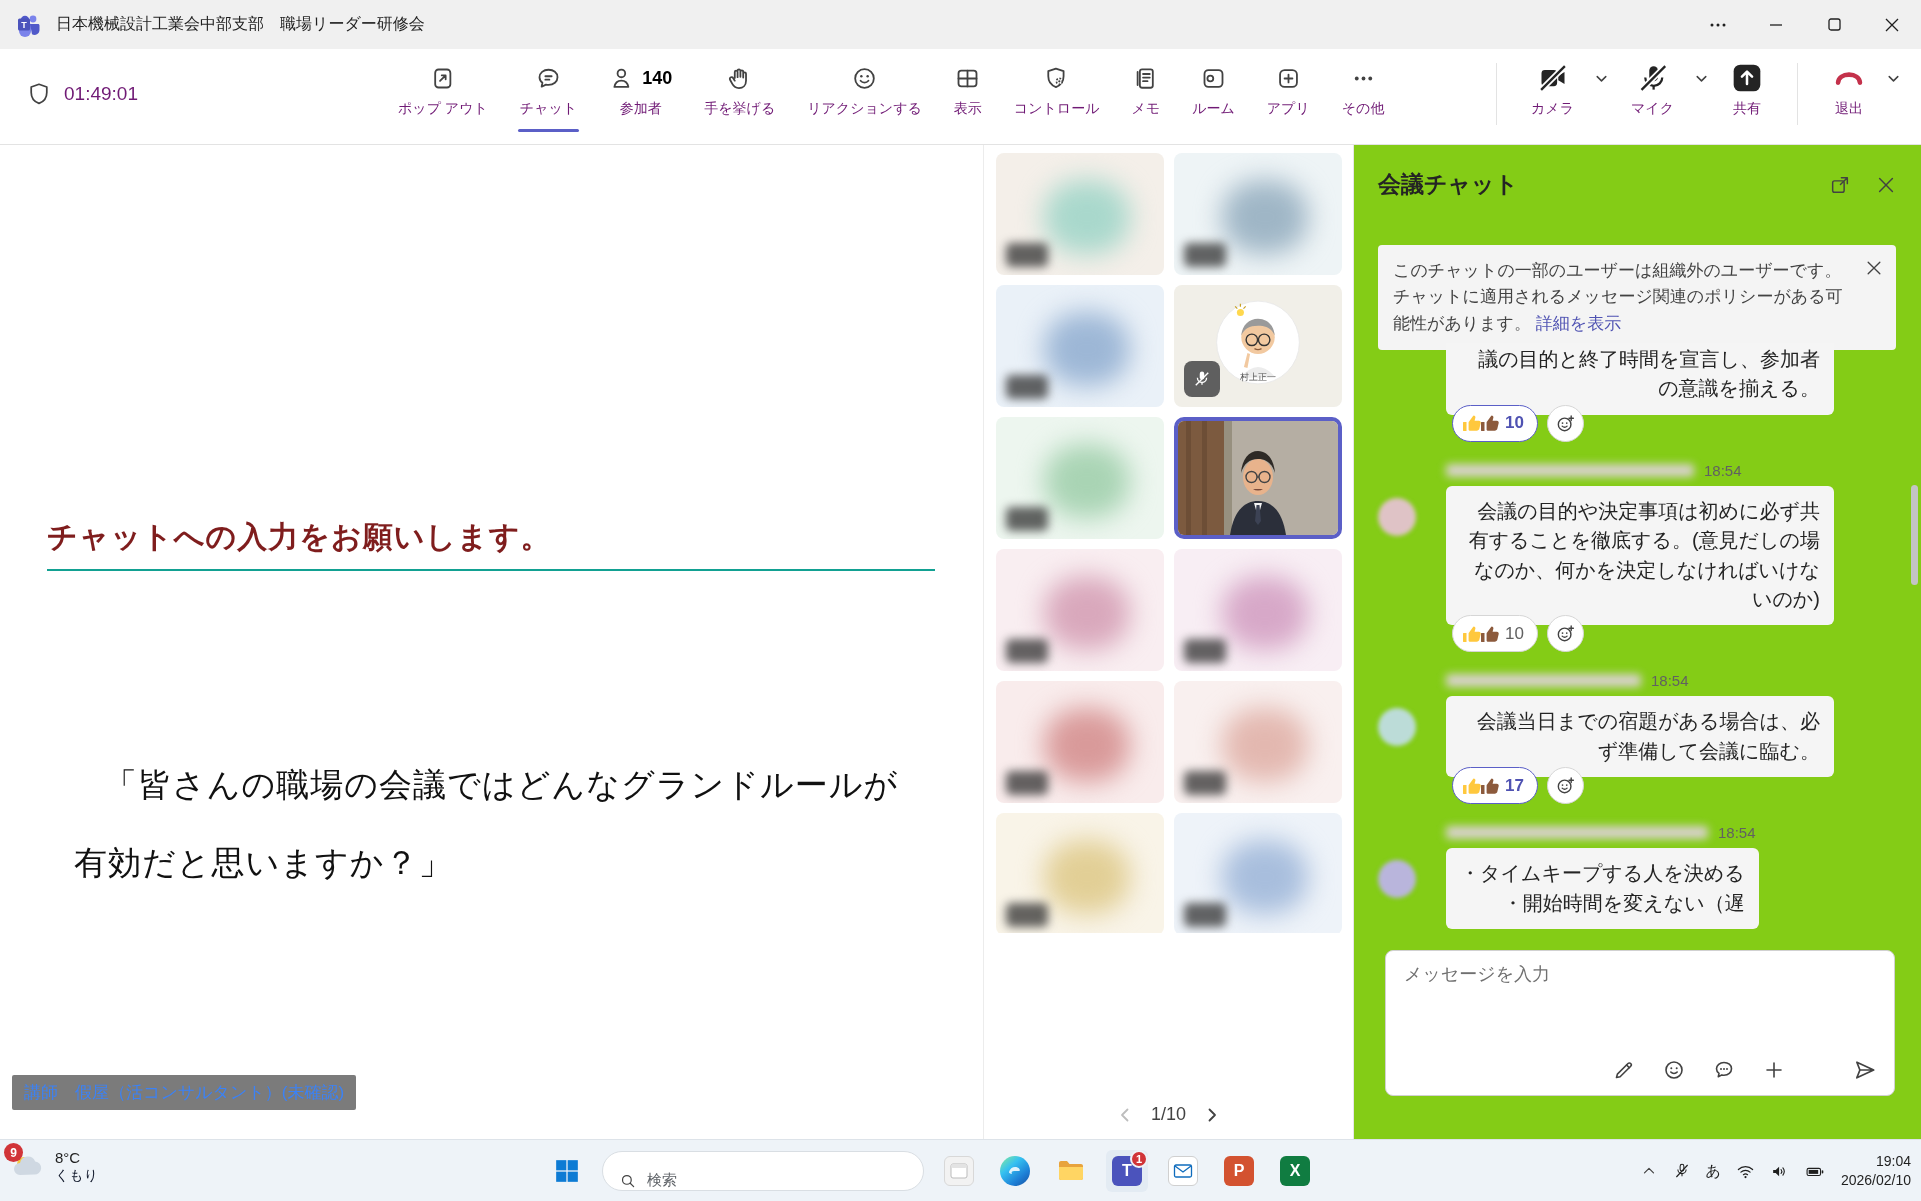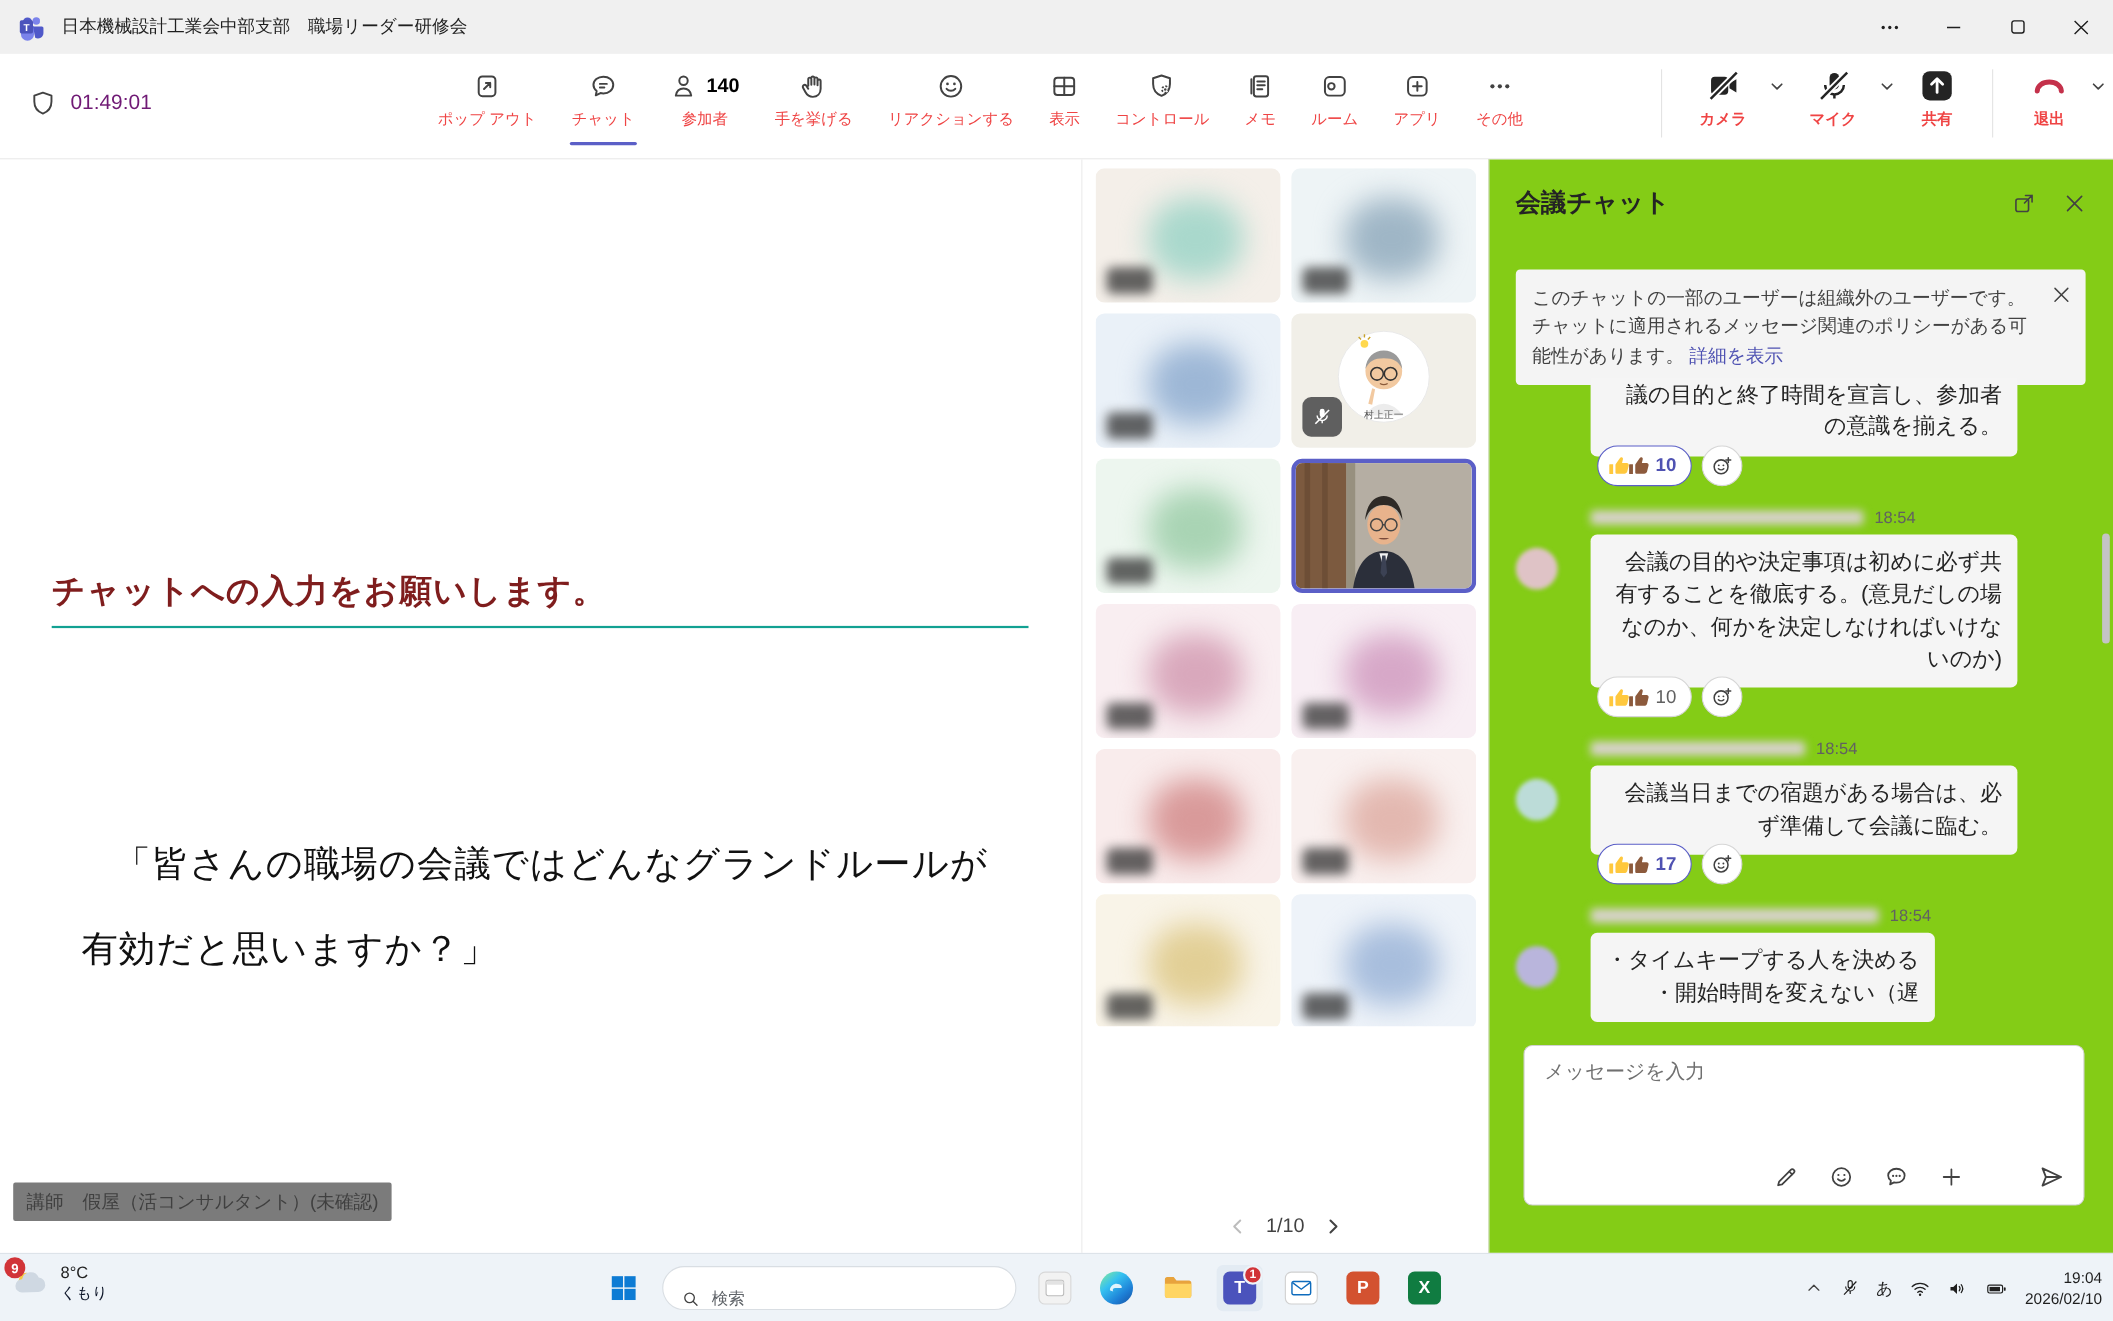--- a/index.html
+++ b/index.html
@@ -19,37 +19,37 @@
   .win-btn { width:58px; height:49px; display:flex; align-items:center; justify-content:center; cursor:pointer; }
   .win-btn svg { display:block; }
 
   
   .toolbar { position:absolute; left:0; top:49px; width:100%; height:96px; background:#fff; border-bottom:1px solid #e3e3e3; }
   .timer { position:absolute; left:26px; top:32px; display:flex; align-items:center; gap:12px; }
   .timer .ttime { font-size:19px; color:#701a75; }
   .tb-center { position:absolute; left:382px; top:14px; display:flex; }
   .tb-btn { position:relative; display:flex; flex-direction:column; align-items:center; gap:7px; padding:0 16px; cursor:pointer; }
   .tb-btn .ic { height:30px; display:flex; align-items:center; gap:6px; }
-  .tb-btn .lbl { font-size:14px; color:#ef4444; white-space:nowrap; }
+  .tb-btn .lbl { font-size:14px; color:#701a75; white-space:nowrap; }
   .tb-btn .cnt { font-size:18px; font-weight:bold; color:#000000; }
   .tb-btn.active::after { content:""; position:absolute; left:14px; right:14px; bottom:-14px; height:3px; border-radius:2px; background:#5B5FC7; }
-  .tb-right { position:absolute; right:0; top:14px; display:flex; align-items:flex-start;font-weight:bold; }
+  .tb-right { position:absolute; right:14px; top:14px; display:flex; align-items:flex-start; }
   .tb-chev { margin:6px 4px 0 2px; cursor:pointer; }
   .tb-divider { width:1px; height:62px; background:#e3e3e3; margin:0 18px; }
 
   
   .content { position:absolute; left:0; top:145px; width:100%; height:994px; display:flex; }
 
   
   .stage { position:relative; width:983px; height:100%; background:#fff; }
   .slide-heading { position:absolute; left:47px; top:372px; font-size:30px; font-weight:bold; color:#7f1d1d; letter-spacing:1px; }
   .slide-underline { position:absolute; left:47px; top:424px; width:888px; height:2px; background:#12A192; }
   .slide-body1 { position:absolute; left:104px; top:618px; font-size:33px; color:#111; letter-spacing:1px; }
   .slide-body2 { position:absolute; left:74px; top:696px; font-size:33px; color:#111; letter-spacing:1px; }
-  .presenter-label { position:absolute; left:12px; top:930px; background:rgba(105,105,105,.88); color:#404040; font-size:17px; padding:6px 12px; border-radius:2px; white-space:nowrap; }
+  .presenter-label { position:absolute; left:12px; top:930px; background:rgba(105,105,105,.88); color:#3b82f6; font-size:17px; padding:6px 12px; border-radius:2px; white-space:nowrap; }
 
   
   .grid-area { position:relative; width:370px; height:100%; border-left:1px solid #ececec; background:#fff; }
   .tiles { position:absolute; left:12px; top:8px; width:346px; display:flex; flex-wrap:wrap; gap:10px; height:780px; overflow:hidden; }
   .tile { position:relative; width:168px; height:122px; border-radius:8px; overflow:hidden; background:#f3f3f3; cursor:pointer; }
   .tile .blob { position:absolute; left:50%; top:50%; width:86px; height:74px; margin:-34px 0 0 -36px; border-radius:45%; filter:blur(13px); }
   .tile .nameblob { position:absolute; left:10px; bottom:8px; width:42px; height:24px; border-radius:5px; background:rgba(50,50,50,.75); filter:blur(5px); }
   .tile.avatar-tile { background:#f1efe8; }
   .avatar-circ { position:absolute; left:50%; top:50%; transform:translate(-50%,-54%); width:88px; height:88px; }
   .avatar-name { position:absolute; left:0; right:0; top:86px; text-align:center; font-size:9px; color:#555; }

